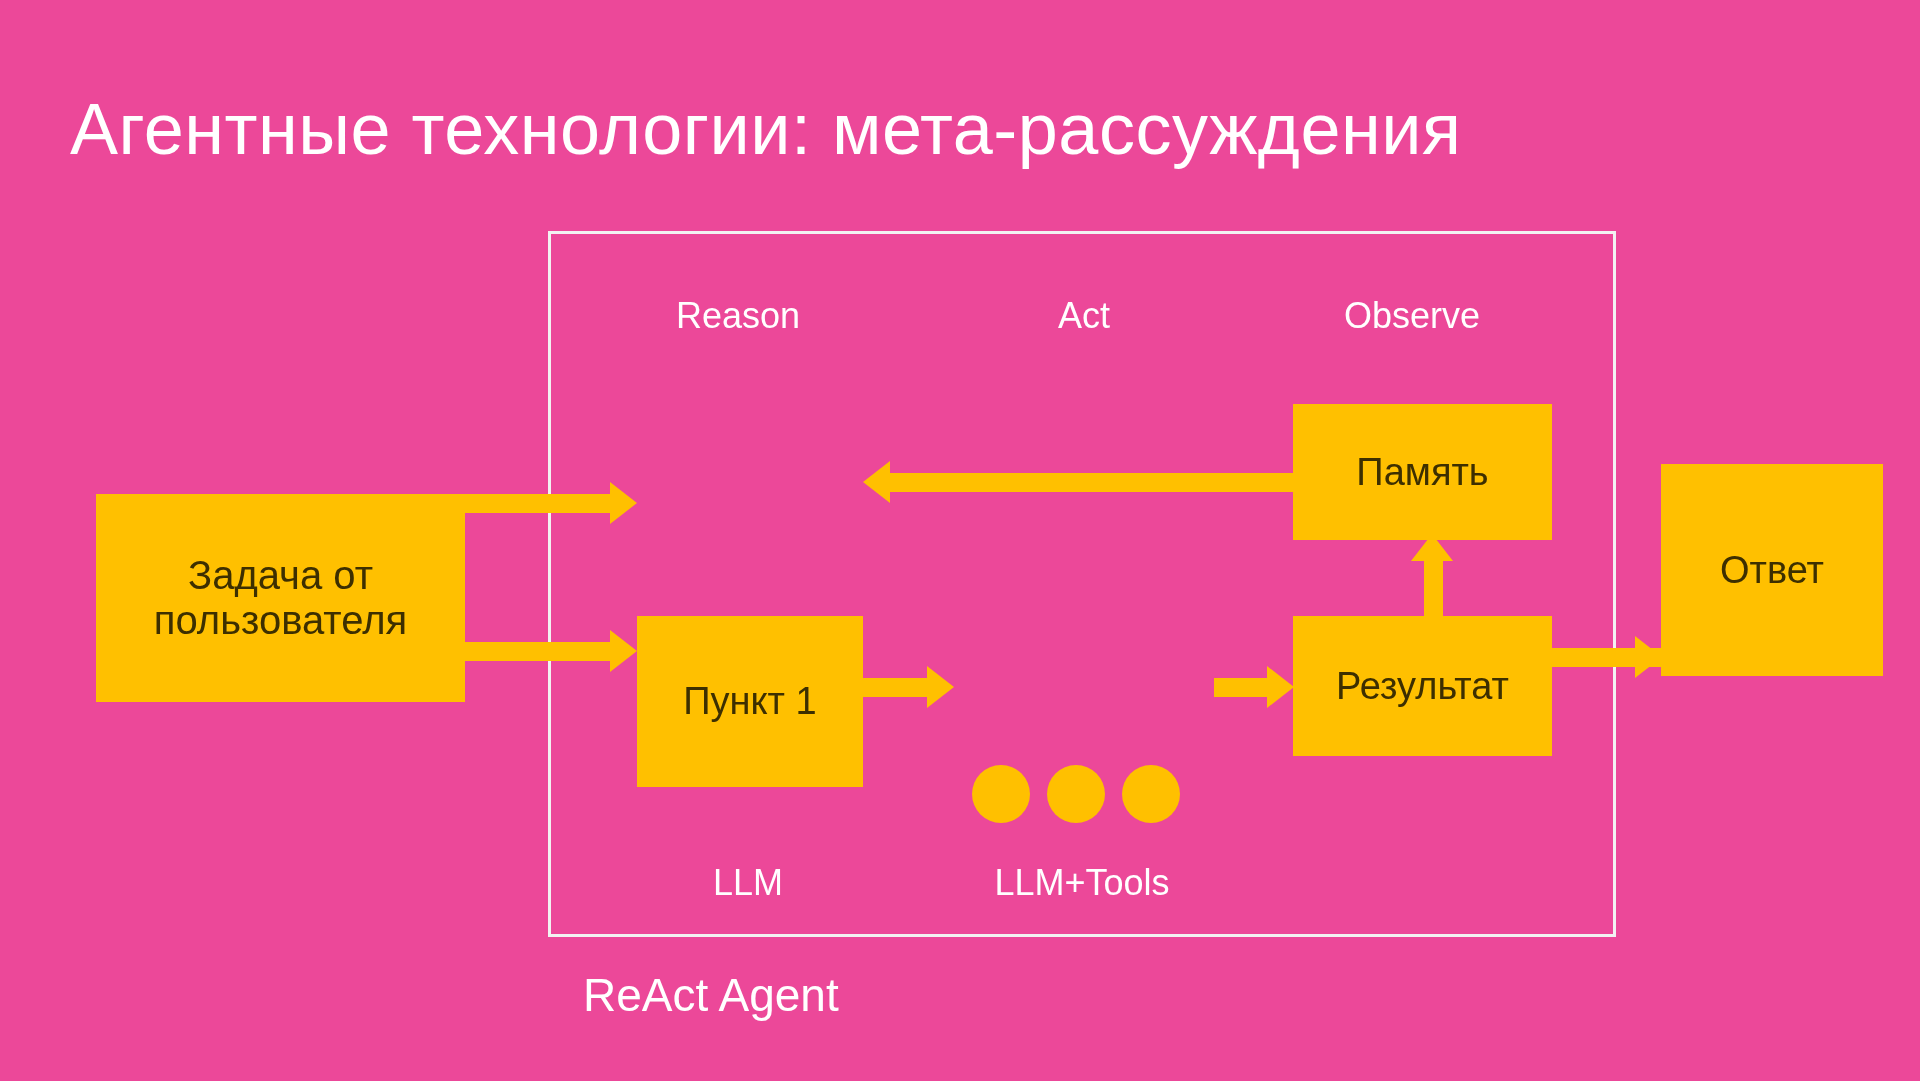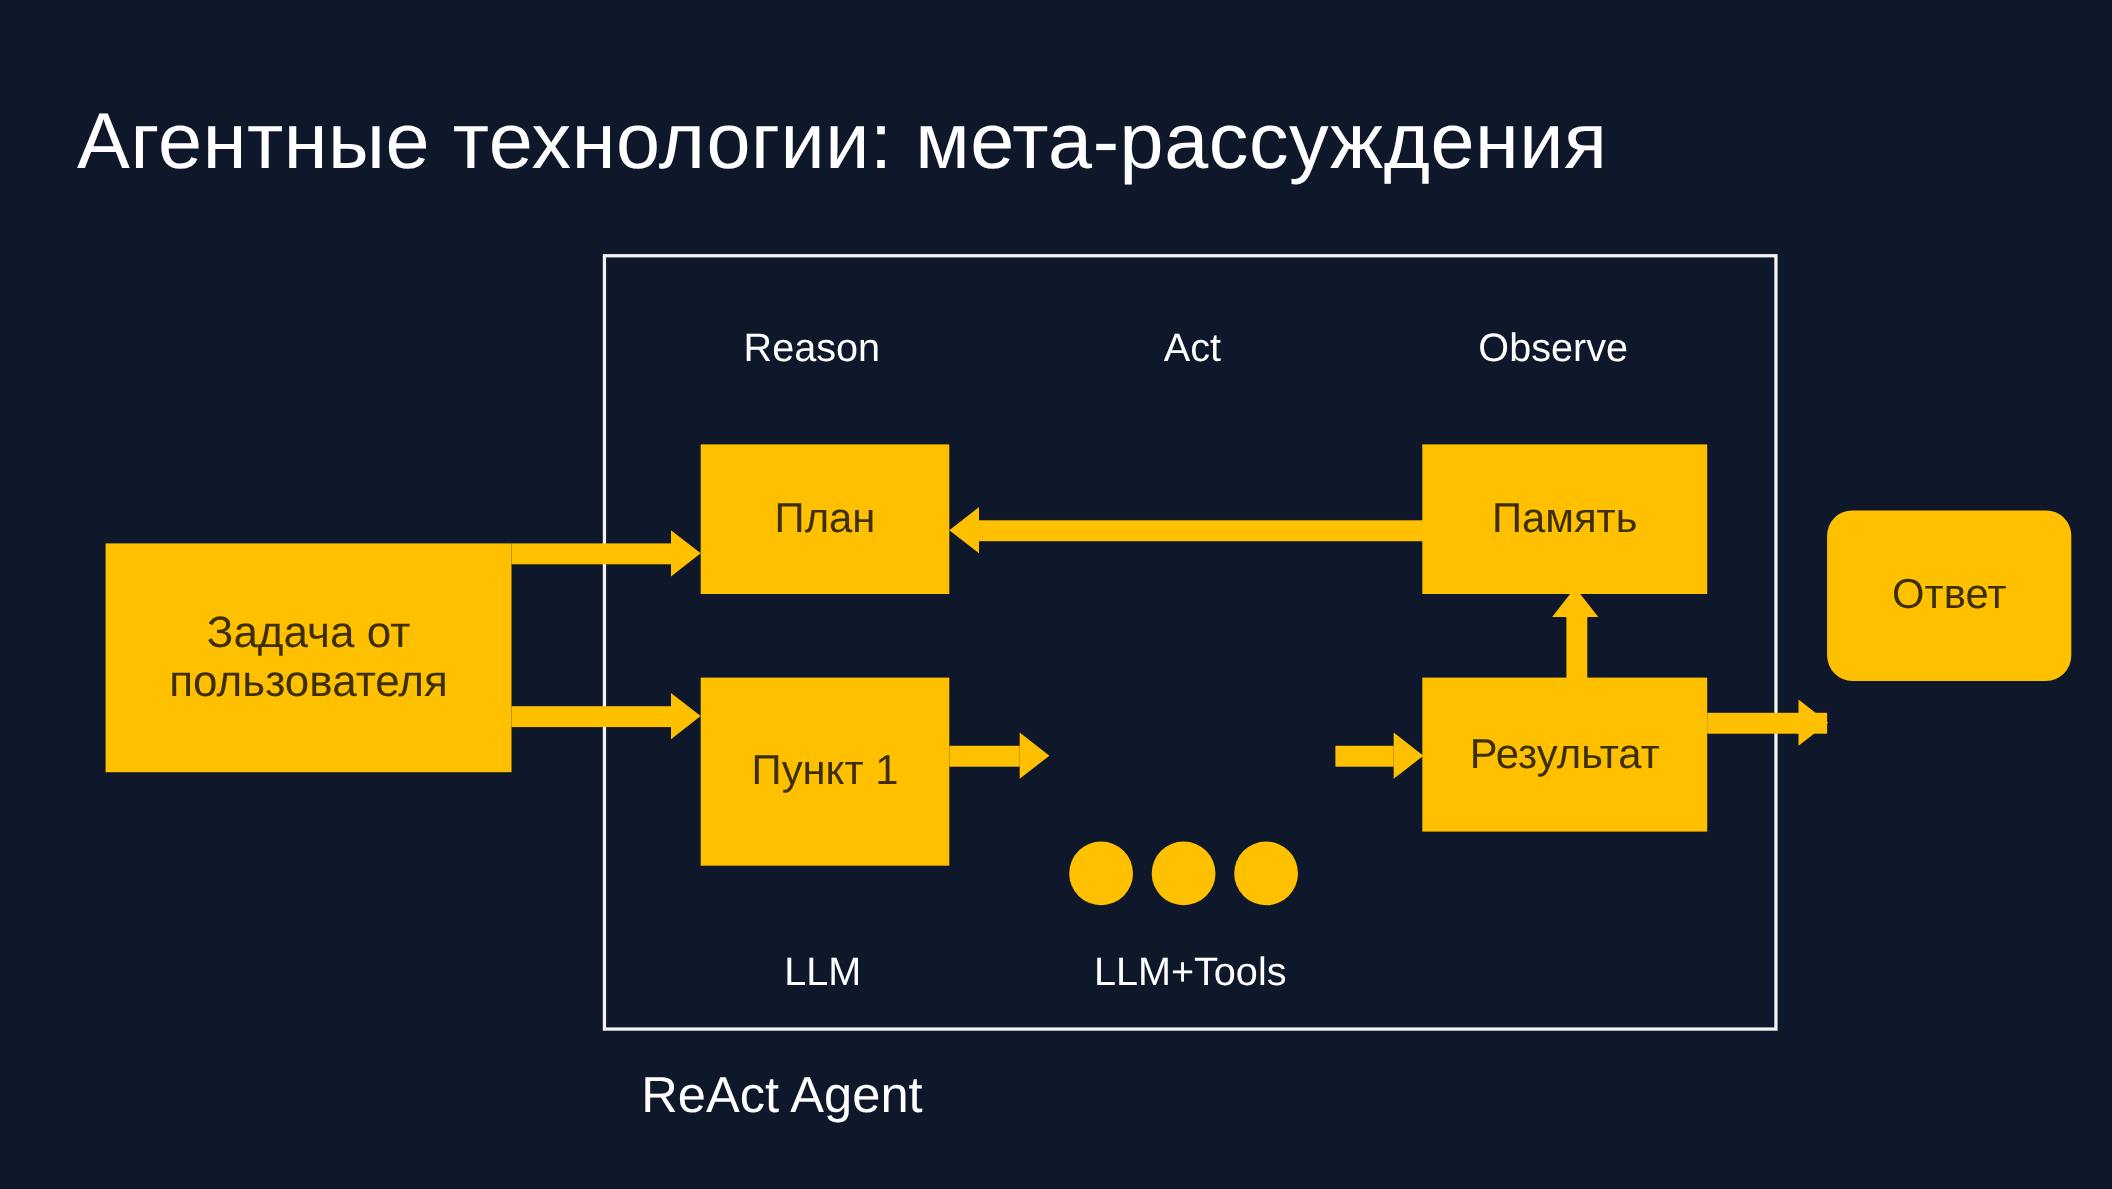--- a/index.html
+++ b/index.html
@@ -5,21 +5,21 @@
 <style>
   html, body {
     margin: 0;
     padding: 0;
     background: #3a3a3a;
   }
   #slide {
     position: relative;
     width: 1920px;
     height: 1081px;
-    background: #0f172a;
+    background: #ec4899;
     font-family: "Liberation Sans", sans-serif;
     overflow: hidden;
   }
 
   
   #slide-title {
     position: absolute;
     left: 70px;
     top: 42px;
     width: 1760px;
@@ -87,21 +87,21 @@
     line-height: 1.12;
     box-sizing: border-box;
     padding: 4px 6px;
   }
   #node-task      { left: 96px;  top: 466px; width: 369px; height: 208px; font-size: 40px; margin-top: 28px; }
   #node-plan      { left: 637px; top: 404px; width: 226px; height: 136px; }
   #node-item1     { left: 637px; top: 616px; width: 226px; height: 171px; }
   #node-exec      { left: 953px; top: 616px; width: 261px; height: 140px; }
   #node-result    { left: 1293px; top: 616px; width: 259px; height: 140px; }
   #node-memory    { left: 1293px; top: 404px; width: 259px; height: 136px; }
-  #node-answer    { left: 1661px; top: 464px; width: 222px; height: 155px; border-radius: 23px; }
+  #node-answer    { left: 1661px; top: 464px; width: 222px; height: 212px; }
 
   
   .arrow-line {
     position: absolute;
     background: #ffc000;
   }
   .arrow-head {
     position: absolute;
     width: 0;
     height: 0;
@@ -190,21 +190,20 @@
   <div class="arrow-line" id="arr-res-ans-line"></div>
   <div class="arrow-head head-right" id="arr-res-ans-head"></div>
 
   <div class="arrow-line" id="arr-res-mem-line"></div>
   <div class="arrow-head head-up" id="arr-res-mem-head"></div>
 
   <div class="arrow-line" id="arr-mem-plan-line"></div>
   <div class="arrow-head head-left" id="arr-mem-plan-head"></div>
 
   <div class="node" id="node-task">Задача от пользователя</div>
-  <div class="node" id="node-plan">План</div>
   <div class="node" id="node-item1">Пункт 1</div>
   <div class="node" id="node-memory">Память</div>
   <div class="node" id="node-result">Результат</div>
   <div class="node" id="node-answer">Ответ</div>
 
   <div id="exec-dots">
     <span class="dot"></span>
     <span class="dot"></span>
     <span class="dot"></span>
   </div>

